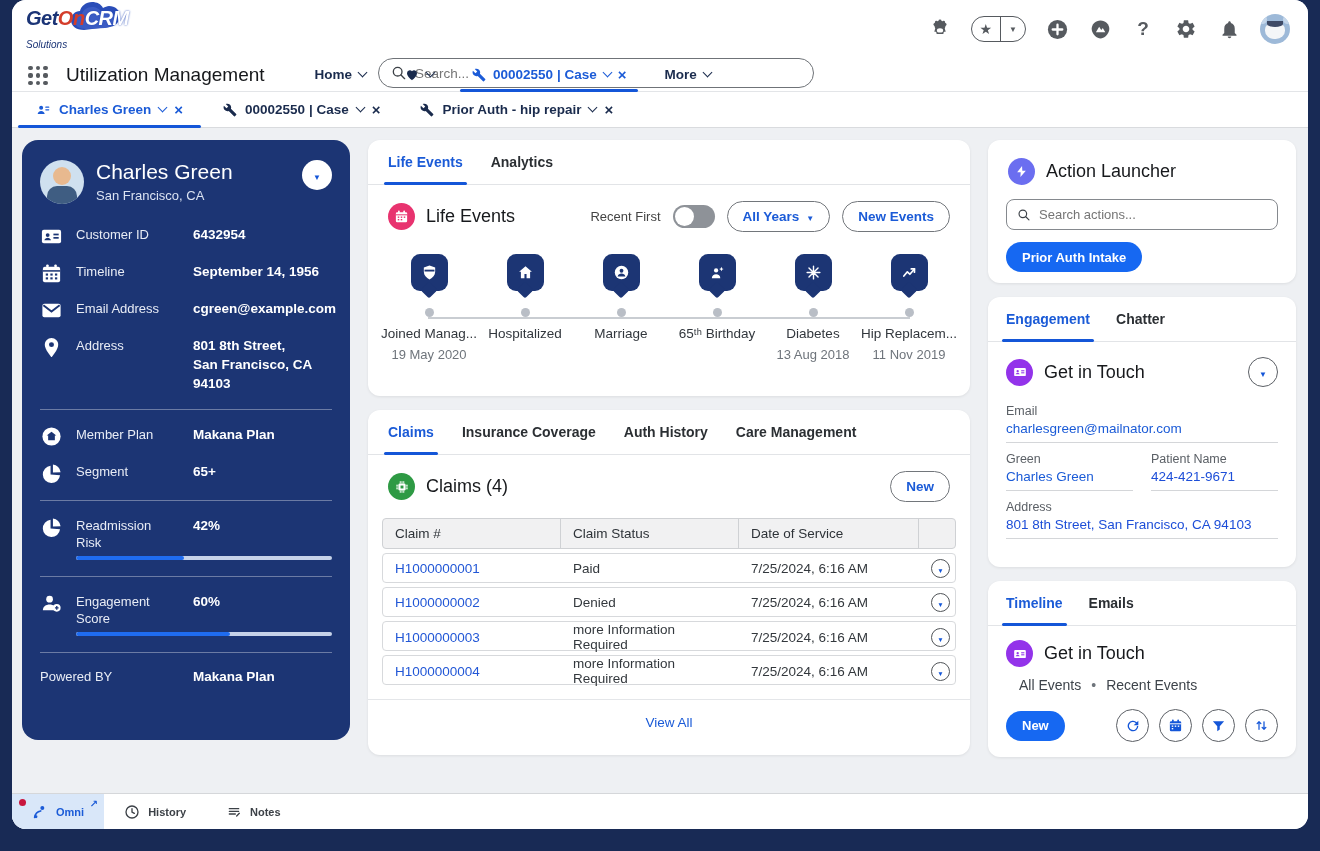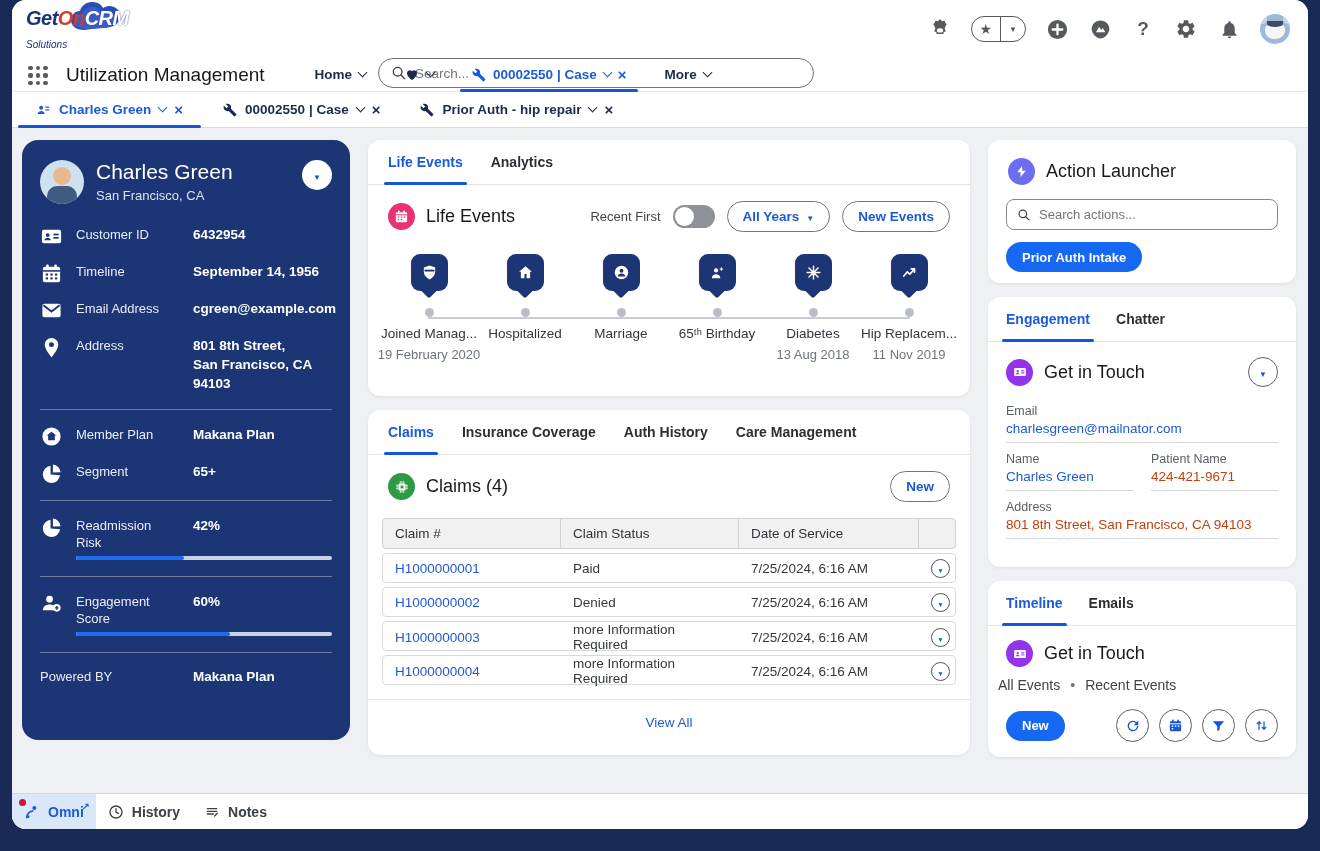--- a/index.html
+++ b/index.html
@@ -128,35 +128,35 @@
   .al-search { margin:4px 18px 12px; height:31px; border:1px solid #85898e; border-radius:8px; display:flex;
                align-items:center; gap:8px; padding:0 10px; }
   .al-search input { border:none; outline:none; flex:1; font-size:13px; color:#333; }
   .btn-solid { height:30px; background:#1668f2; color:#fff; border:none; border-radius:16px; font-size:13px;
                font-weight:bold; padding:0 16px; cursor:pointer; }
   .al-btn-row { padding:0 18px 16px; }
 
   
   .eng-fields { padding:2px 18px 14px; }
   .f-label { font-size:12.5px; color:#5b6066; margin-top:9px; }
-  .f-value { font-size:13.5px; color:#c2410c; padding:3px 0 6px; border-bottom:1px solid #d4d6d9; }
+  .f-value { font-size:13.5px; color:#1d4ed8; padding:3px 0 6px; border-bottom:1px solid #d4d6d9; }
   .f-value.link { color:#1b5bd7; cursor:pointer; }
   .f-grid { display:grid; grid-template-columns:1fr 1fr; column-gap:18px; }
 
   
-  .tlc-filters { display:flex; align-items:center; gap:10px; padding:2px 10px 0; font-size:14px; color:#3e444b; }
+  .tlc-filters { display:flex; align-items:center; gap:10px; padding:2px 31px 0; font-size:14px; color:#3e444b; }
   .tlc-filters .sep::before { content:"•"; color:#6e747b; }
   .tlc-actions { display:flex; align-items:center; padding:16px 18px 0; }
   .icon-circles { margin-left:auto; display:flex; gap:10px; }
   .oc-btn { width:33px; height:33px; border-radius:50%; border:1px solid #5c6066; background:#fff; display:flex;
             align-items:center; justify-content:center; color:#1456d8; cursor:pointer; }
 
   
   .utilitybar { height:36px; background:#fff; border-top:1px solid #d5d7da; display:flex; align-items:stretch; }
-  .util-tab { display:flex; align-items:center; gap:8px; padding:0 12px; font-size:14px; font-weight:bold;
+  .util-tab { display:flex; align-items:center; gap:8px; padding:0 20px; font-size:11px; font-weight:bold;
               color:#3c4147; cursor:pointer; position:relative; }
   .util-tab.active { background:#d9e7f9; color:#1b5bd7; border-radius:0 0 0 10px; }
   .util-tab.active .reddot { position:absolute; left:7px; top:5px; width:7px; height:7px; border-radius:50%; background:#c8163e; }
   .util-tab.active .i-ne { position:absolute; right:6px; top:3px; color:#1b5bd7; }
   svg { display:block; }
 </style>
 </head>
 <body>
 
 <div class="app">
@@ -481,21 +481,21 @@
 
           <div class="tl-item">
             <span class="pin">
                 <svg width="17" height="17" viewBox="0 0 24 24" fill="#fff">
                   <path d="M12 2l8 3v6c0 5-3.5 8.6-8 11-4.5-2.4-8-6-8-11V5z"></path>
                   <path d="M5 8h14v2.6H5z" fill="#1c3574"></path>
                 </svg>
               </span>
             <span class="tl-dot"></span>
             <span class="tl-name">Joined Manag...</span>
-            <span class="tl-date">19 February 2020</span>
+            <span class="tl-date">19 May 2020</span>
           </div>
 
           <div class="tl-item">
             <span class="pin">
                 <svg width="17" height="17" viewBox="0 0 24 24" fill="#fff">
                   <path d="M12 3l9 8h-2.5v9h-5v-6h-3v6h-5v-9H3z"></path>
                 </svg>
               </span>
             <span class="tl-dot"></span>
             <span class="tl-name">Hospitalized</span>
@@ -676,21 +676,21 @@
           <span class="card-title">Get in Touch</span>
           <button class="circ-btn" style="border:1px solid #5c6066; background:#fff">
               <span class="i-tri"></span>
             </button>
         </div>
         <div class="eng-fields">
           <div class="f-label">Email</div>
           <div class="f-value link">charlesgreen@mailnator.com</div>
           <div class="f-grid">
             <div>
-              <div class="f-label">Name</div>
+              <div class="f-label">Green</div>
               <div class="f-value link">Charles Green</div>
             </div>
             <div>
               <div class="f-label">Patient Name</div>
               <div class="f-value">424-421-9671</div>
             </div>
           </div>
           <div class="f-label">Address</div>
           <div class="f-value">801 8th Street, San Francisco, CA 94103</div>
         </div>

